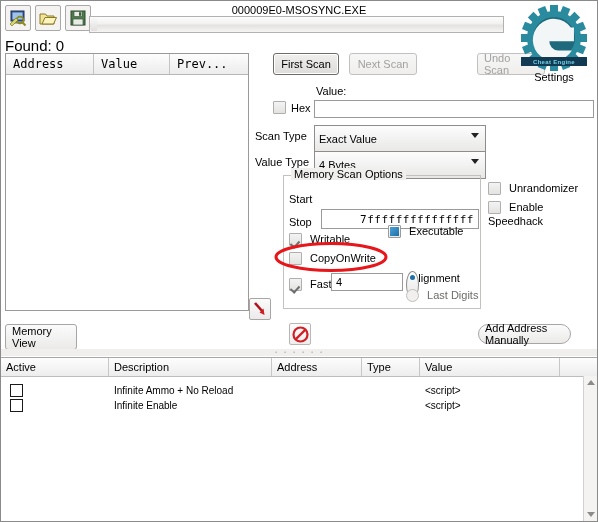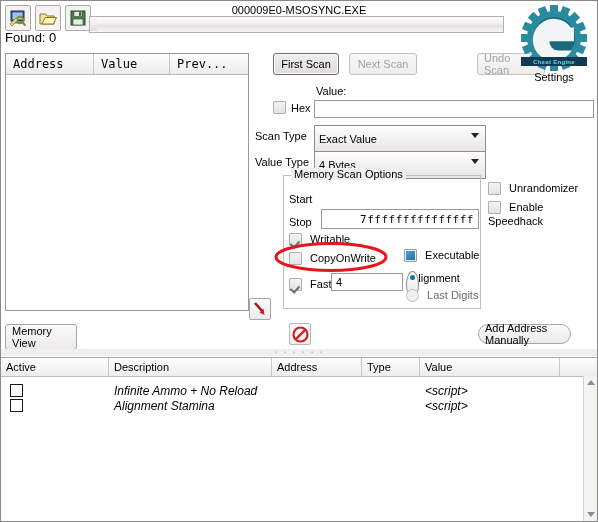--- a/index.html
+++ b/index.html
@@ -45,21 +45,21 @@
     position:absolute;left:88px;top:15px;width:415px;height:17px;
     background:linear-gradient(to bottom,#fdfdfd 0%,#f2f1f0 45%,#e3e2e1 55%,#f6f5f4 100%);
     border:1px solid #b4b2b0;
     box-sizing:border-box;
   }
   .progbar::after{
     content:"";position:absolute;left:1px;top:1px;width:6px;height:13px;
     background:linear-gradient(to bottom,#f8f8f8,#e0dfde);
   }
 
-  .found-label{position:absolute;left:4px;top:29px;font-size:13px;}
+  .found-label{position:absolute;left:4px;top:36px;font-size:15px;}
 
   
   .reslist{
     position:absolute;left:4px;top:52px;width:244px;height:258px;
     background:#fff;border:1px solid #9c9a98;box-sizing:border-box;
   }
   .reshead{display:flex;height:20px;border-bottom:1px solid #b9b7b5;}
   .reshead .col{
     font-family:"DejaVu Sans Mono","Liberation Mono",monospace;
     font-size:12px;
@@ -217,21 +217,21 @@
     position:absolute;left:0;top:356px;width:596px;height:164px;
     background:#fff;border-top:1px solid #a9a7a5;box-sizing:border-box;
   }
   .ct-head{display:flex;height:18px;background:linear-gradient(to bottom,#fdfdfd,#ededed);
            border-bottom:1px solid #bfbdbb;}
   .ct-head .ch{
     display:flex;align-items:center;padding-left:5px;font-size:11px;
     border-right:1px solid #c9c7c5;box-sizing:border-box;height:18px;
   }
   .ct-row{display:flex;height:15px;align-items:center;}
-  .ct-cell{display:flex;align-items:center;padding-left:5px;font-size:12px;box-sizing:border-box;height:15px;font-style:italic;}
+  .ct-cell{display:flex;align-items:center;padding-left:5px;font-size:10px;box-sizing:border-box;height:15px;}
   .w-active{width:108px;}
   .w-desc{width:163px;}
   .w-addr{width:90px;}
   .w-type{width:58px;}
   .w-value{width:140px;}
   .rowcb{
     width:13px;height:13px;border:1px solid #1a1a1a;background:#fff;
     box-sizing:border-box;margin-left:4px;
   }
   .ct-scroll{
@@ -357,21 +357,21 @@
 
     <div class="lbl" style="left:288px;top:192px;">Start</div>
 
     <div class="lbl" style="left:288px;top:215px;">Stop</div>
     <div class="msfield" style="left:320px;top:208px;width:158px;">7fffffffffffffff</div>
 
     <div style="position:absolute;left:288px;top:231px;">
       <span class="cb gray checked dis"></span>
       <span class="cblabel">Writable</span>
     </div>
-    <div style="position:absolute;left:387px;top:247px;margin-left:16px;">
+    <div style="position:absolute;left:387px;top:223px;">
       <span class="cb filled"></span>
       <span class="cblabel">Executable</span>
     </div>
 
     <div style="position:absolute;left:288px;top:250px;">
       <span class="cb gray"></span>
       <span class="cblabel">CopyOnWrite</span>
     </div>
 
     <div style="position:absolute;left:288px;top:276px;">
@@ -442,21 +442,21 @@
         </div>
         <div class="ct-cell w-desc">Infinite Ammo + No Reload</div>
         <div class="ct-cell w-addr"></div>
         <div class="ct-cell w-type"></div>
         <div class="ct-cell w-value">&lt;script&gt;</div>
       </div>
       <div class="ct-row">
         <div class="ct-cell w-active">
           <span class="rowcb"></span>
         </div>
-        <div class="ct-cell w-desc">Alignment Stamina</div>
+        <div class="ct-cell w-desc">Infinite Enable</div>
         <div class="ct-cell w-addr"></div>
         <div class="ct-cell w-type"></div>
         <div class="ct-cell w-value">&lt;script&gt;</div>
       </div>
     </div>
 
     <div class="ct-scroll">
       <div class="up">
           <span class="tri-up"></span>
         </div>

